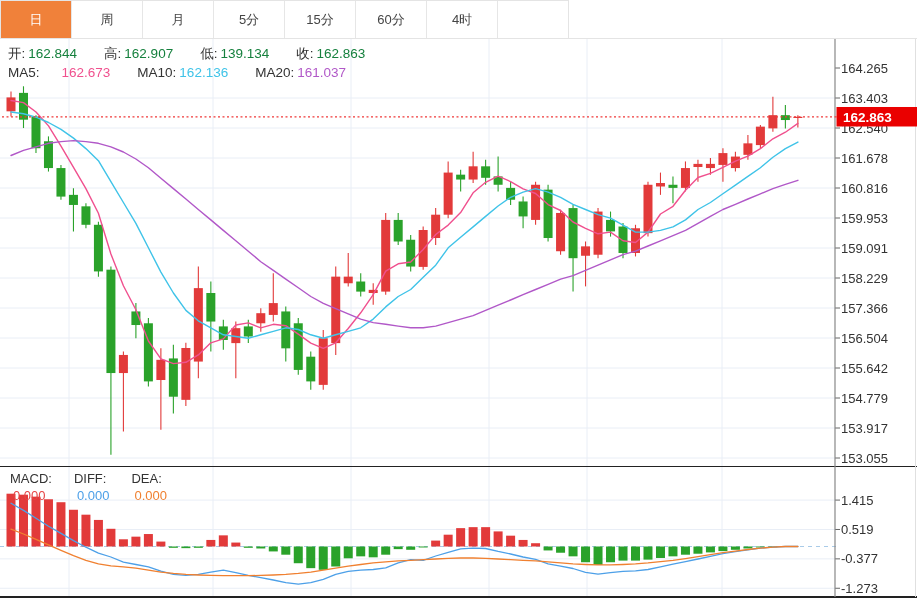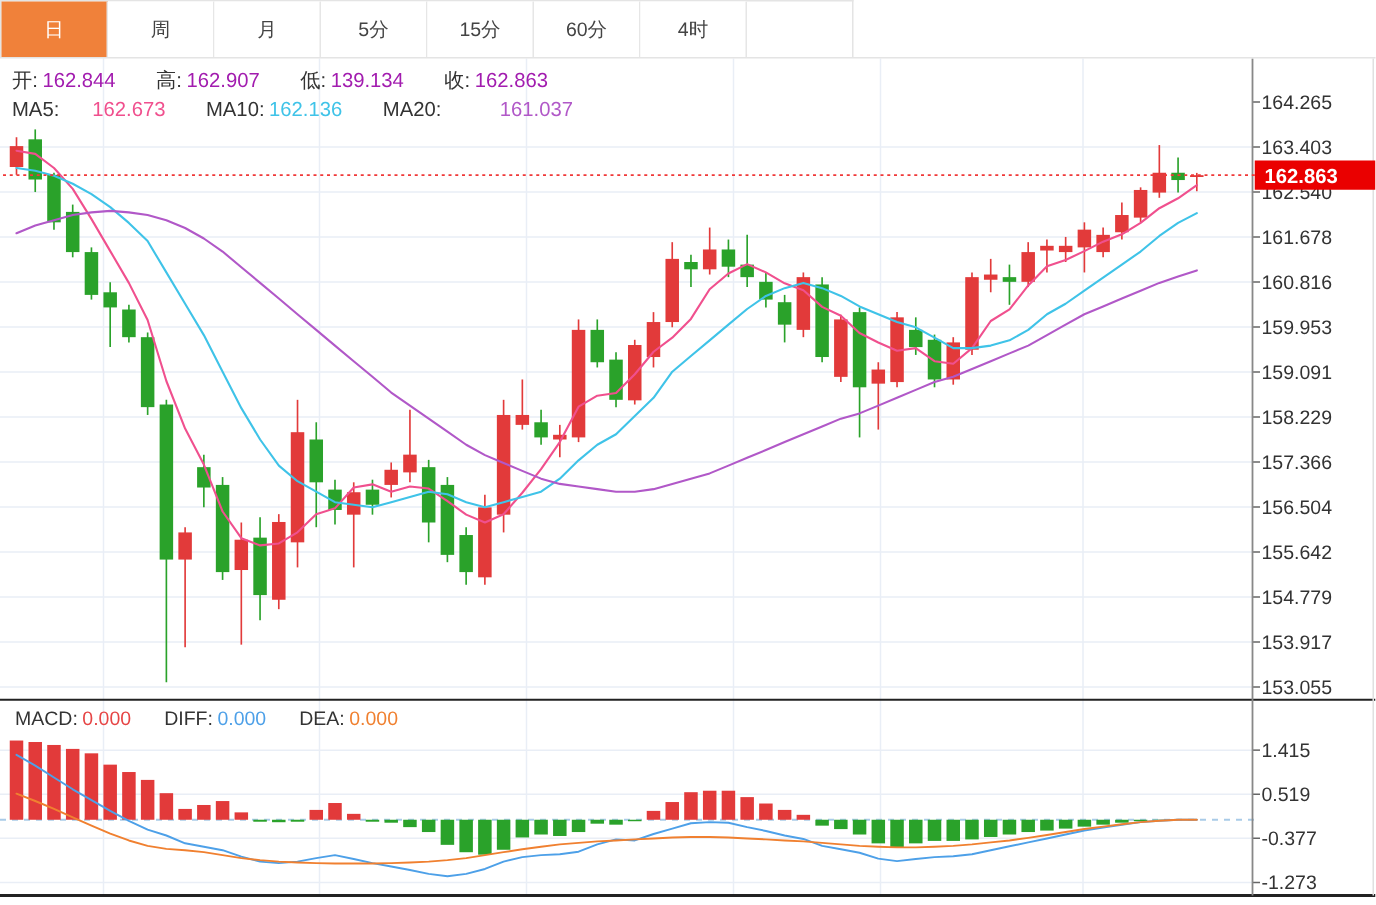--- a/index.html
+++ b/index.html
@@ -21,24 +21,24 @@
   .tab.active{background:#f0813a;color:#fff;}
   .top-divider{position:absolute;left:0;top:38px;width:917px;height:1px;background:#e4e4e4;z-index:5;}
   
   .info-row{position:absolute;left:8px;z-index:4;display:flex;font-size:13.5px;line-height:17px;white-space:nowrap;}
   .row-ohlc{top:45px;}
   .row-ma{top:64px;}
   .row-macd{top:470px;left:10px;font-size:13px;}
   .pair{margin-right:27px;display:flex;}
   .pair .lbl{color:#333;}
   .pair .val{margin-left:3px;}
-  .val-red{color:#a21caf;}
-  .ma5{color:#f0508e;gap:19px;} .ma10{color:#3fc3e8;justify-content:center;} .ma20{color:#b158c8;gap:36px;}
+  .val-red{color:#15803d;}
+  .ma5{color:#f0508e;gap:19px;} .ma10{color:#3fc3e8;justify-content:center;} .ma20{color:#b158c8;}
   .macd-m{color:#e64545;} .macd-diff{color:#4da0e8;justify-content:center;} .macd-dea{color:#f08030;}
-  .row-macd .pair{margin-right:22px;}
+  .row-macd .pair{margin-right:22px;flex-direction:column;}
 </style>
 </head>
 <body>
 
 <svg id="chart-svg" width="917" height="603">
     <line x1="69" y1="39" x2="69" y2="597" stroke="#e9eef6" stroke-width="1"></line>
     <line x1="213" y1="39" x2="213" y2="597" stroke="#e9eef6" stroke-width="1"></line>
     <line x1="351" y1="39" x2="351" y2="597" stroke="#e9eef6" stroke-width="1"></line>
     <line x1="489" y1="39" x2="489" y2="597" stroke="#e9eef6" stroke-width="1"></line>
     <line x1="587" y1="39" x2="587" y2="597" stroke="#e9eef6" stroke-width="1"></line>

